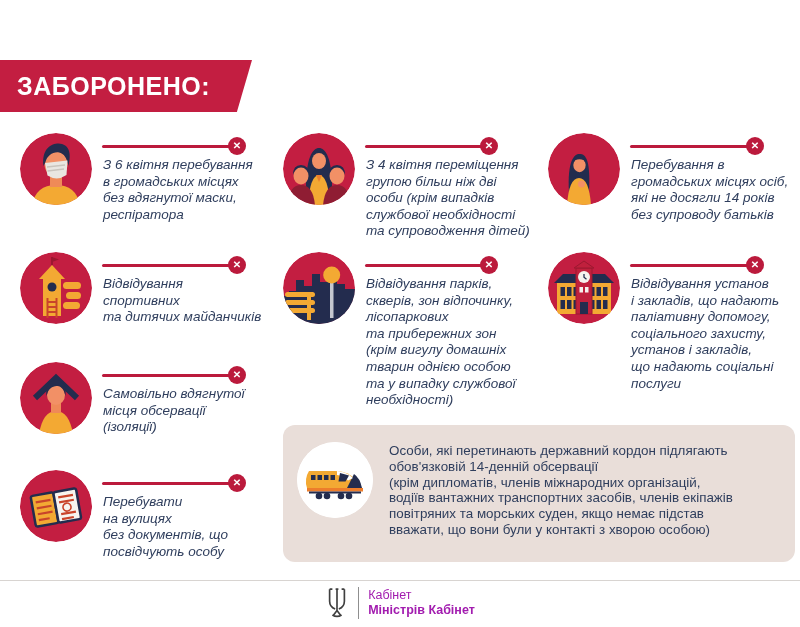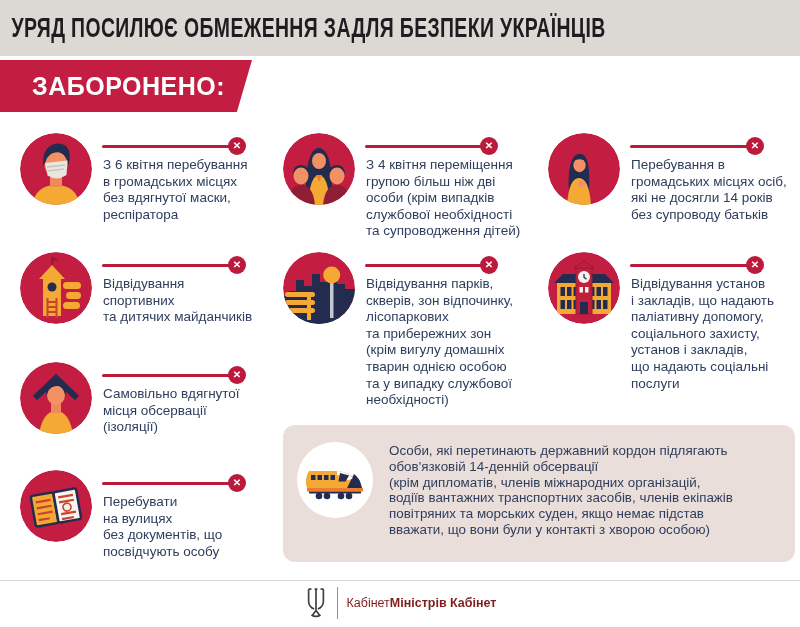--- a/index.html
+++ b/index.html
@@ -5,54 +5,51 @@
   html,body{margin:0;padding:0;background:#ffffff;}
   .poster{position:relative;width:800px;height:627px;background:#ffffff;overflow:hidden;
           font-family:"Liberation Sans", sans-serif;}
   
   .hdr{position:absolute;left:0;top:0;width:800px;height:56px;background:#dcd8d4;}
   .hdr h1{margin:0;padding-left:16px;line-height:56px;font-size:27px;font-weight:700;color:#1d1d1f;
           white-space:nowrap;transform:scaleX(.72);transform-origin:left center;letter-spacing:.5px;}
   
   .banner{position:absolute;left:0;top:60px;width:252px;height:52px;background:#c31e41;
           clip-path:polygon(0 0,100% 0,94% 100%,0 100%);color:#fff;font-weight:700;font-size:25px;
-          line-height:52px;padding-left:32px;box-sizing:border-box;letter-spacing:.5px;}
+          line-height:52px;padding-left:17px;box-sizing:border-box;letter-spacing:.5px;}
   
   .item{position:absolute;}
   .icon{position:absolute;left:0;top:0;width:72px;height:72px;border-radius:50%;overflow:hidden;}
   .icon svg{display:block;width:100%;height:100%;}
   .conn{position:absolute;left:82px;top:4px;right:0;height:18px;}
   .line{position:absolute;left:0;right:15px;top:7.5px;height:3px;background:#bb1a3c;border-radius:2px;}
   .badge{position:absolute;right:0;top:0;width:18px;height:18px;border-radius:50%;background:#bb1a3c;
          color:#fff;font-style:normal;font-weight:700;font-size:10px;line-height:18px;text-align:center;}
   .txt{position:absolute;left:83px;top:24px;margin:0;width:190px;font-size:13.5px;line-height:1.23;
-       color:#2f3e5d;white-space:pre-line;}
+       color:#2f3e5d;white-space:pre-line;font-style:italic;}
   
   .notice{position:absolute;left:283px;top:425px;width:512px;height:137px;background:#e9ded9;border-radius:12px;}
   .notice .circ{position:absolute;left:14px;top:17px;width:76px;height:76px;border-radius:50%;
                 background:#fff;overflow:hidden;}
   .notice .circ svg{display:block;width:100%;height:100%;}
   .notice p{position:absolute;left:106px;top:18px;margin:0;width:400px;font-size:13.4px;line-height:1.18;
             color:#2f3e5d;white-space:pre-line;}
   
   .divider{position:absolute;left:0;top:580px;width:800px;height:1px;background:#d8d4d1;}
   .gov{position:absolute;left:0;top:586px;width:800px;display:flex;justify-content:center;
        align-items:center;gap:9px;}
   .gov .sep{width:1px;height:32px;background:#8f8f8f;}
-  .gov-text{display:flex;flex-direction:row;font-size:12.5px;color:#7f1d1d;line-height:1.2;}
+  .gov-text{display:flex;flex-direction:column;font-size:12.5px;color:#a21caf;line-height:1.2;}
   .gov-text strong{font-weight:700;}
 </style>
 </head>
 <body>
 
 <div class="poster">
 
-  <div class="hdr">
-    <h1>УРЯД ПОСИЛЮЄ ОБМЕЖЕННЯ ЗАДЛЯ БЕЗПЕКИ УКРАЇНЦІВ</h1>
-  </div>
 
   <div class="banner">
     <span>ЗАБОРОНЕНО:</span>
   </div>
 
   <section class="item" style="left:20px;top:133px;width:226px">
     <div class="icon">
       <svg viewBox="0 0 72 72">
         <circle cx="36" cy="36" r="36" fill="#c31e41"></circle>
         <path d="M12 72 Q16 52 36 52 Q56 52 60 72 Z" fill="#f3a933"></path>

